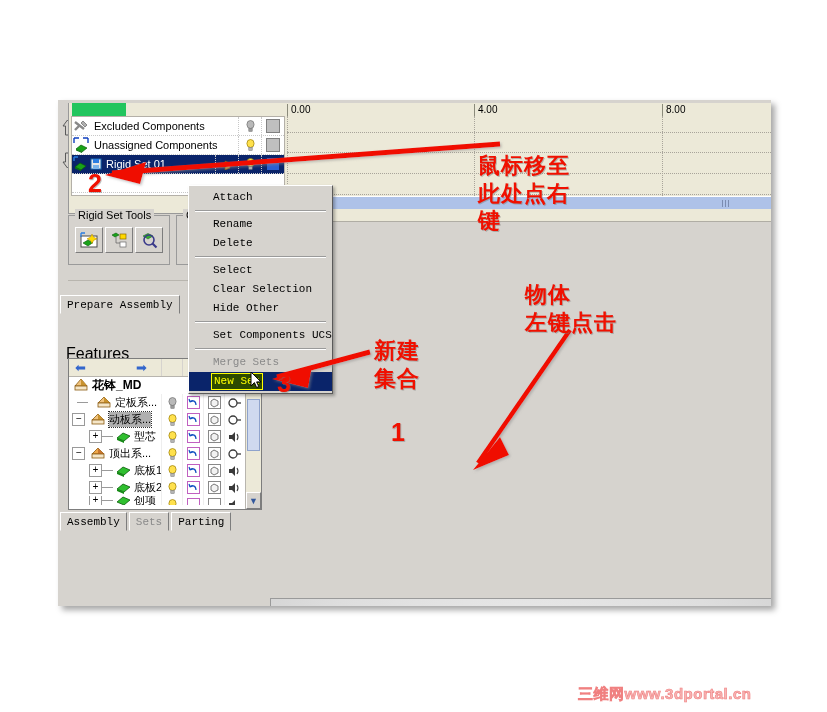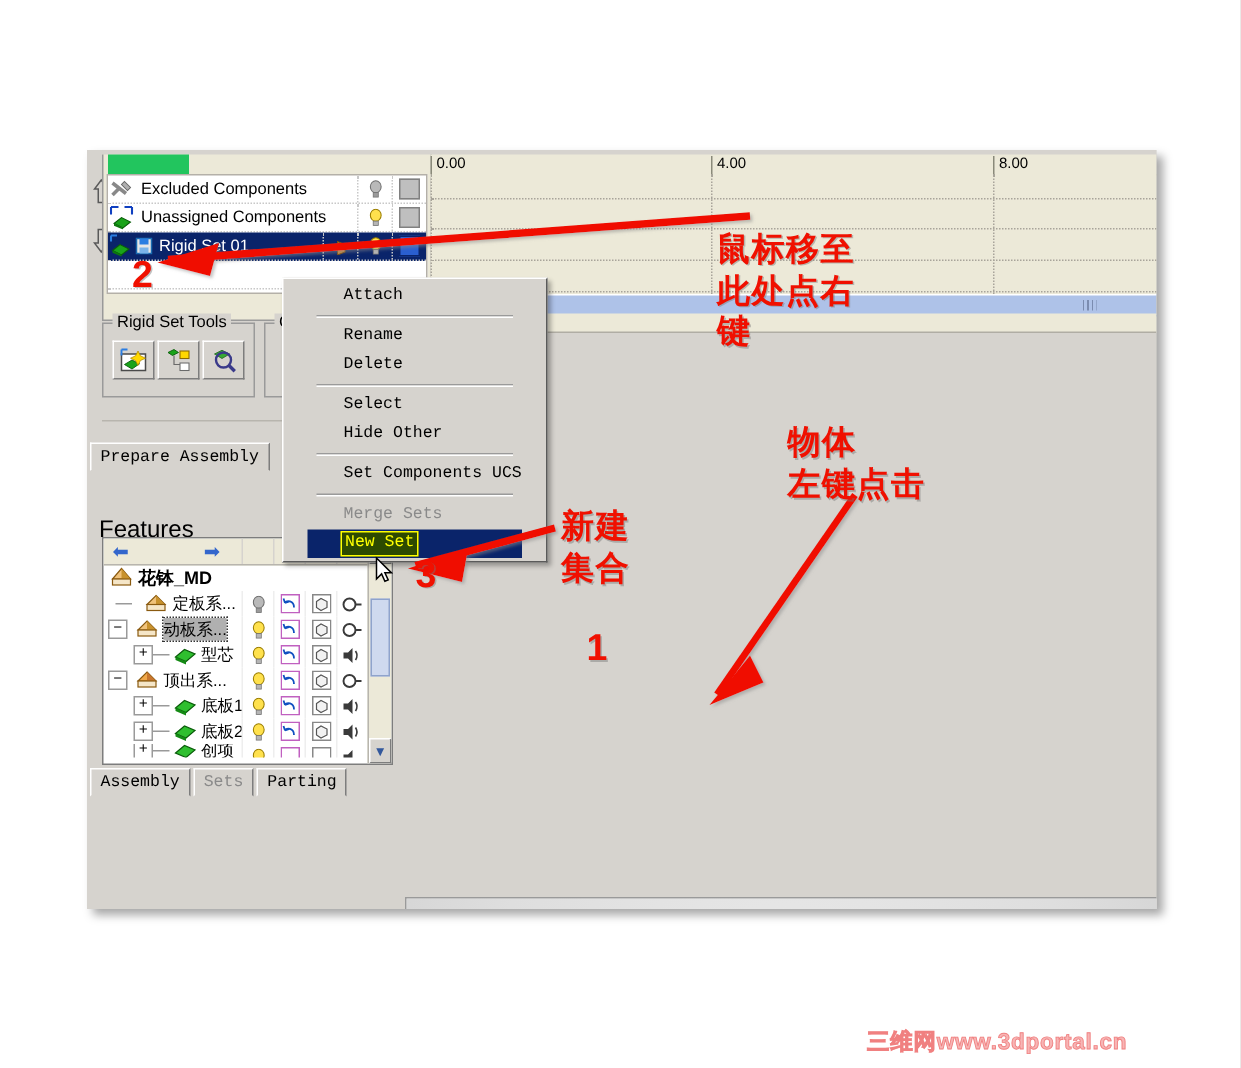--- a/index.html
+++ b/index.html
@@ -115,21 +115,21 @@
     display:flex;align-items:center;color:#000;margin-right:2px;
   }
 
   
   .ctxmenu{
     position:absolute;left:130px;top:85px;width:143px;
     background:#d6d3ce;border:1px solid;
     border-color:#ffffff #5a5a5a #5a5a5a #ffffff;
     box-shadow:2px 2px 3px rgba(0,0,0,.3);
     font-family:"Liberation Mono", monospace;font-size:11px;color:#000;
-    padding:2px 16px;
+    padding:2px 0;
     z-index:40;
   }
   .mi{height:19px;line-height:19px;padding-left:24px;white-space:nowrap;}
   .mi.disabled{color:#8a8a8a;}
   .mi.hl{background:#0a246a;}
   .mi.hl .miinner{
     display:inline-block;background:#2d4a00;color:#ffff00;border:1px solid #ffff00;
     padding:0 2px;line-height:15px;margin-left:-2px;
   }
   .msep{height:0;margin:3px 6px;border-top:1px solid #9a9a9a;border-bottom:1px solid #ffffff;}
@@ -747,20 +747,21 @@
     </div>
   </div>
 
   <div class="ctxmenu">
     <div class="mi">Attach</div>
     <div class="msep"></div>
     <div class="mi">Rename</div>
     <div class="mi">Delete</div>
     <div class="msep"></div>
     <div class="mi">Select</div>
+    <div class="mi">Clear Selection</div>
     <div class="mi">Hide Other</div>
     <div class="msep"></div>
     <div class="mi">Set Components UCS</div>
     <div class="msep"></div>
     <div class="mi disabled">Merge Sets</div>
     <div class="mi hl"><span class="miinner">New Set</span></div>
   </div>
 </div>
 
 <svg class="ovl">

